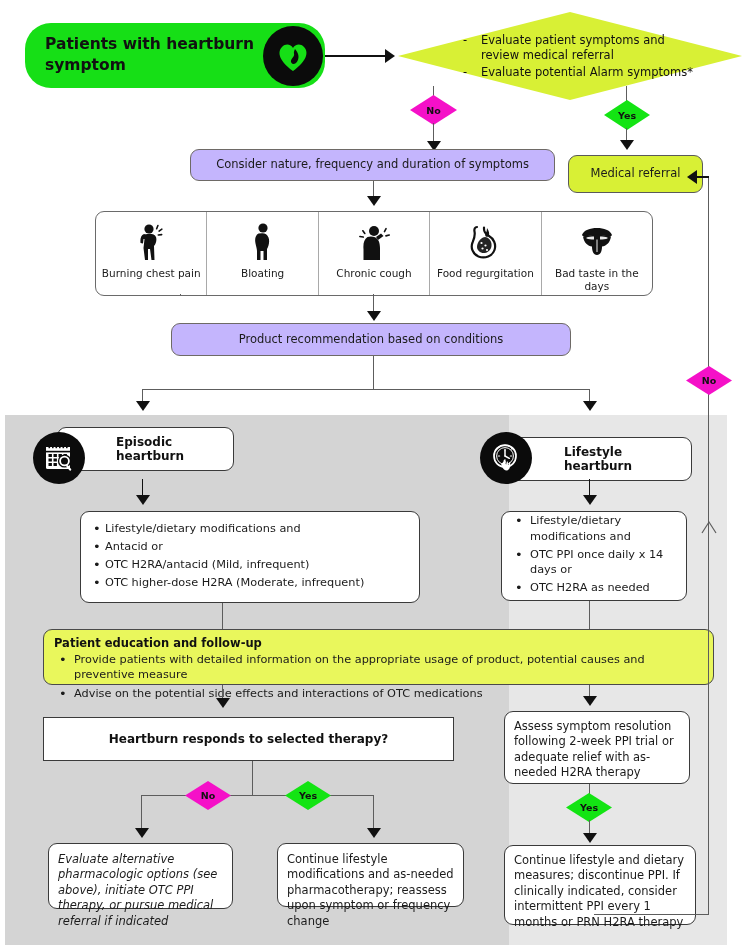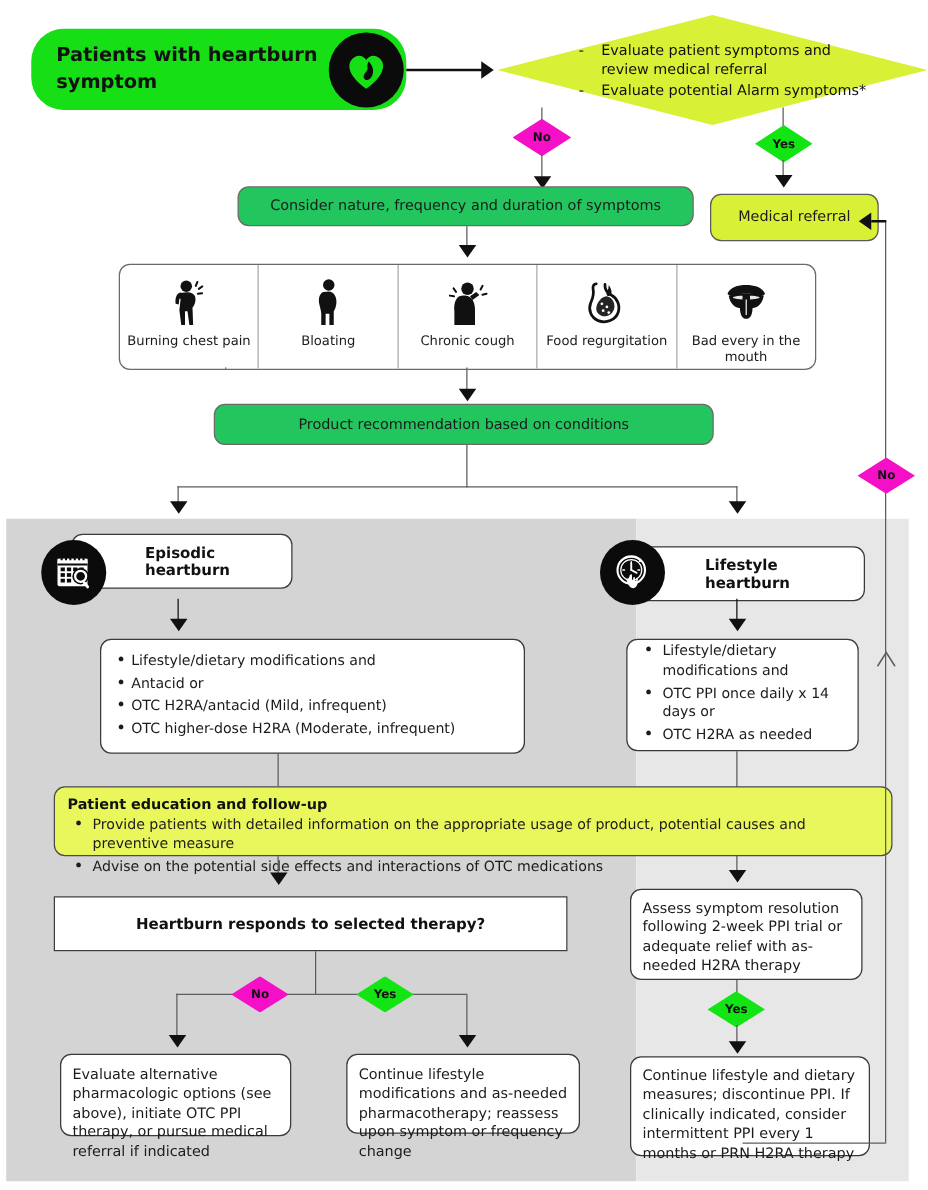--- a/index.html
+++ b/index.html
@@ -10,21 +10,21 @@
   
   .panel-left{background:#d4d4d4;}
   .panel-right{background:#e7e7e7;}
 
   
   .box{
     background:#ffffff;border:1px solid #3a3a3a;border-radius:9px;
     display:flex;align-items:center;box-sizing:border-box;
   }
   .box.sq{border-radius:0;border-width:1.4px;}
-  .box.gray{background:#22c55e;border-color:#6e6a66;border-radius:9px;}
+  .box.gray{background:#c4b5fd;border-color:#6e6a66;border-radius:9px;}
   .box.yellow{background:#d8f035;border-color:#5a5a5a;border-radius:9px;}
   .box.edu{background:#e9f75c;border-color:#4a4a4a;border-radius:9px;}
 
   .txt-c{justify-content:center;text-align:center;width:100%;}
 
   
   .lozenge{
     background:#16df16;border-radius:26px;
   }
   .loz-label{
@@ -226,21 +226,21 @@
       <div class="ic">
         <svg width="38" height="34" viewBox="0 0 38 34">
           <path d="M4 10 C6 5 12 3 19 3 C26 3 32 5 34 10 C33 12 30 11.5 28 11 C25.5 10.4 22 10 19 10 C16 10 12.5 10.4 10 11 C8 11.5 5 12 4 10 Z" fill="#111"></path>
           <path d="M5 11.5 C8 10.5 13 9.8 19 9.8 C25 9.8 30 10.5 33 11.5 C32 18 28 21 24 21.5 C24 26 22.5 30 19 30 C15.5 30 14 26 14 21.5 C10 21 6 18 5 11.5 Z" fill="#111"></path>
           <path d="M14.5 18 C14.5 15 16.3 13.5 19 13.5 C21.7 13.5 23.5 15 23.5 18 C23.5 24 22 29 19 29 C16 29 14.5 24 14.5 18 Z" fill="#111"></path>
           <path d="M19 14.5 L19 27" stroke="#fff" stroke-width="1.1" opacity="0.85"></path>
           <path d="M8.5 12.5 C10.5 12 13.5 11.6 16 11.6 L16 14.5 C13 14.5 10.5 14 8.5 13.4 Z" fill="#fff" opacity="0.9"></path>
           <path d="M29.5 12.5 C27.5 12 24.5 11.6 22 11.6 L22 14.5 C25 14.5 27.5 14 29.5 13.4 Z" fill="#fff" opacity="0.9"></path>
         </svg>
       </div>
-      <div class="lb">Bad every in the mouth</div>
+      <div class="lb">Bad taste in the days</div>
     </div>
   </div>
 
   <div class="abs ln lnv" style="left:180px;top:294px;width:1.2px;height:1px;"></div>
   <div class="abs ln lnv" style="left:373px;top:294px;width:1.2px;height:22px;"></div>
   <div class="arrowdown" style="left:366.5px;top:311px;"></div>
 
   <div class="box gray abs" style="left:171px;top:323px;width:400px;height:33px;">
     <div class="t12 txt-c">Product recommendation based on conditions</div>
   </div>
@@ -358,21 +358,21 @@
   </div>
   <div class="smalld diashape dia-yes" style="left:285px;top:781px;width:46px;height:29px;">
     <span>Yes</span>
   </div>
 
   <div class="abs ln lnv" style="left:141px;top:795px;width:1.2px;height:38px;"></div>
   <div class="arrowdown" style="left:134.5px;top:828px;"></div>
   <div class="abs ln lnv" style="left:373px;top:795px;width:1.2px;height:38px;"></div>
   <div class="arrowdown" style="left:366.5px;top:828px;"></div>
 
-  <div class="box abs" style="left:48px;top:843px;width:185px;height:66px;align-items:flex-start;">
+  <div class="box abs" style="left:48px;top:843px;width:185px;height:66px;align-items:flex-start;font-style:italic;">
     <div class="t12" style="padding:8px 9px;">Evaluate alternative pharmacologic options (see above), initiate OTC PPI therapy, or pursue medical referral if indicated</div>
   </div>
 
   <div class="box abs" style="left:277px;top:843px;width:187px;height:64px;align-items:flex-start;">
     <div class="t12" style="padding:8px 9px;">Continue lifestyle modifications and as-needed pharmacotherapy; reassess upon symptom or frequency change</div>
   </div>
 
   <div class="box abs" style="left:504px;top:711px;width:186px;height:73px;align-items:flex-start;">
     <div class="t12" style="padding:7px 9px;">Assess symptom resolution following 2-week PPI trial or adequate relief with as-needed H2RA therapy</div>
   </div>

